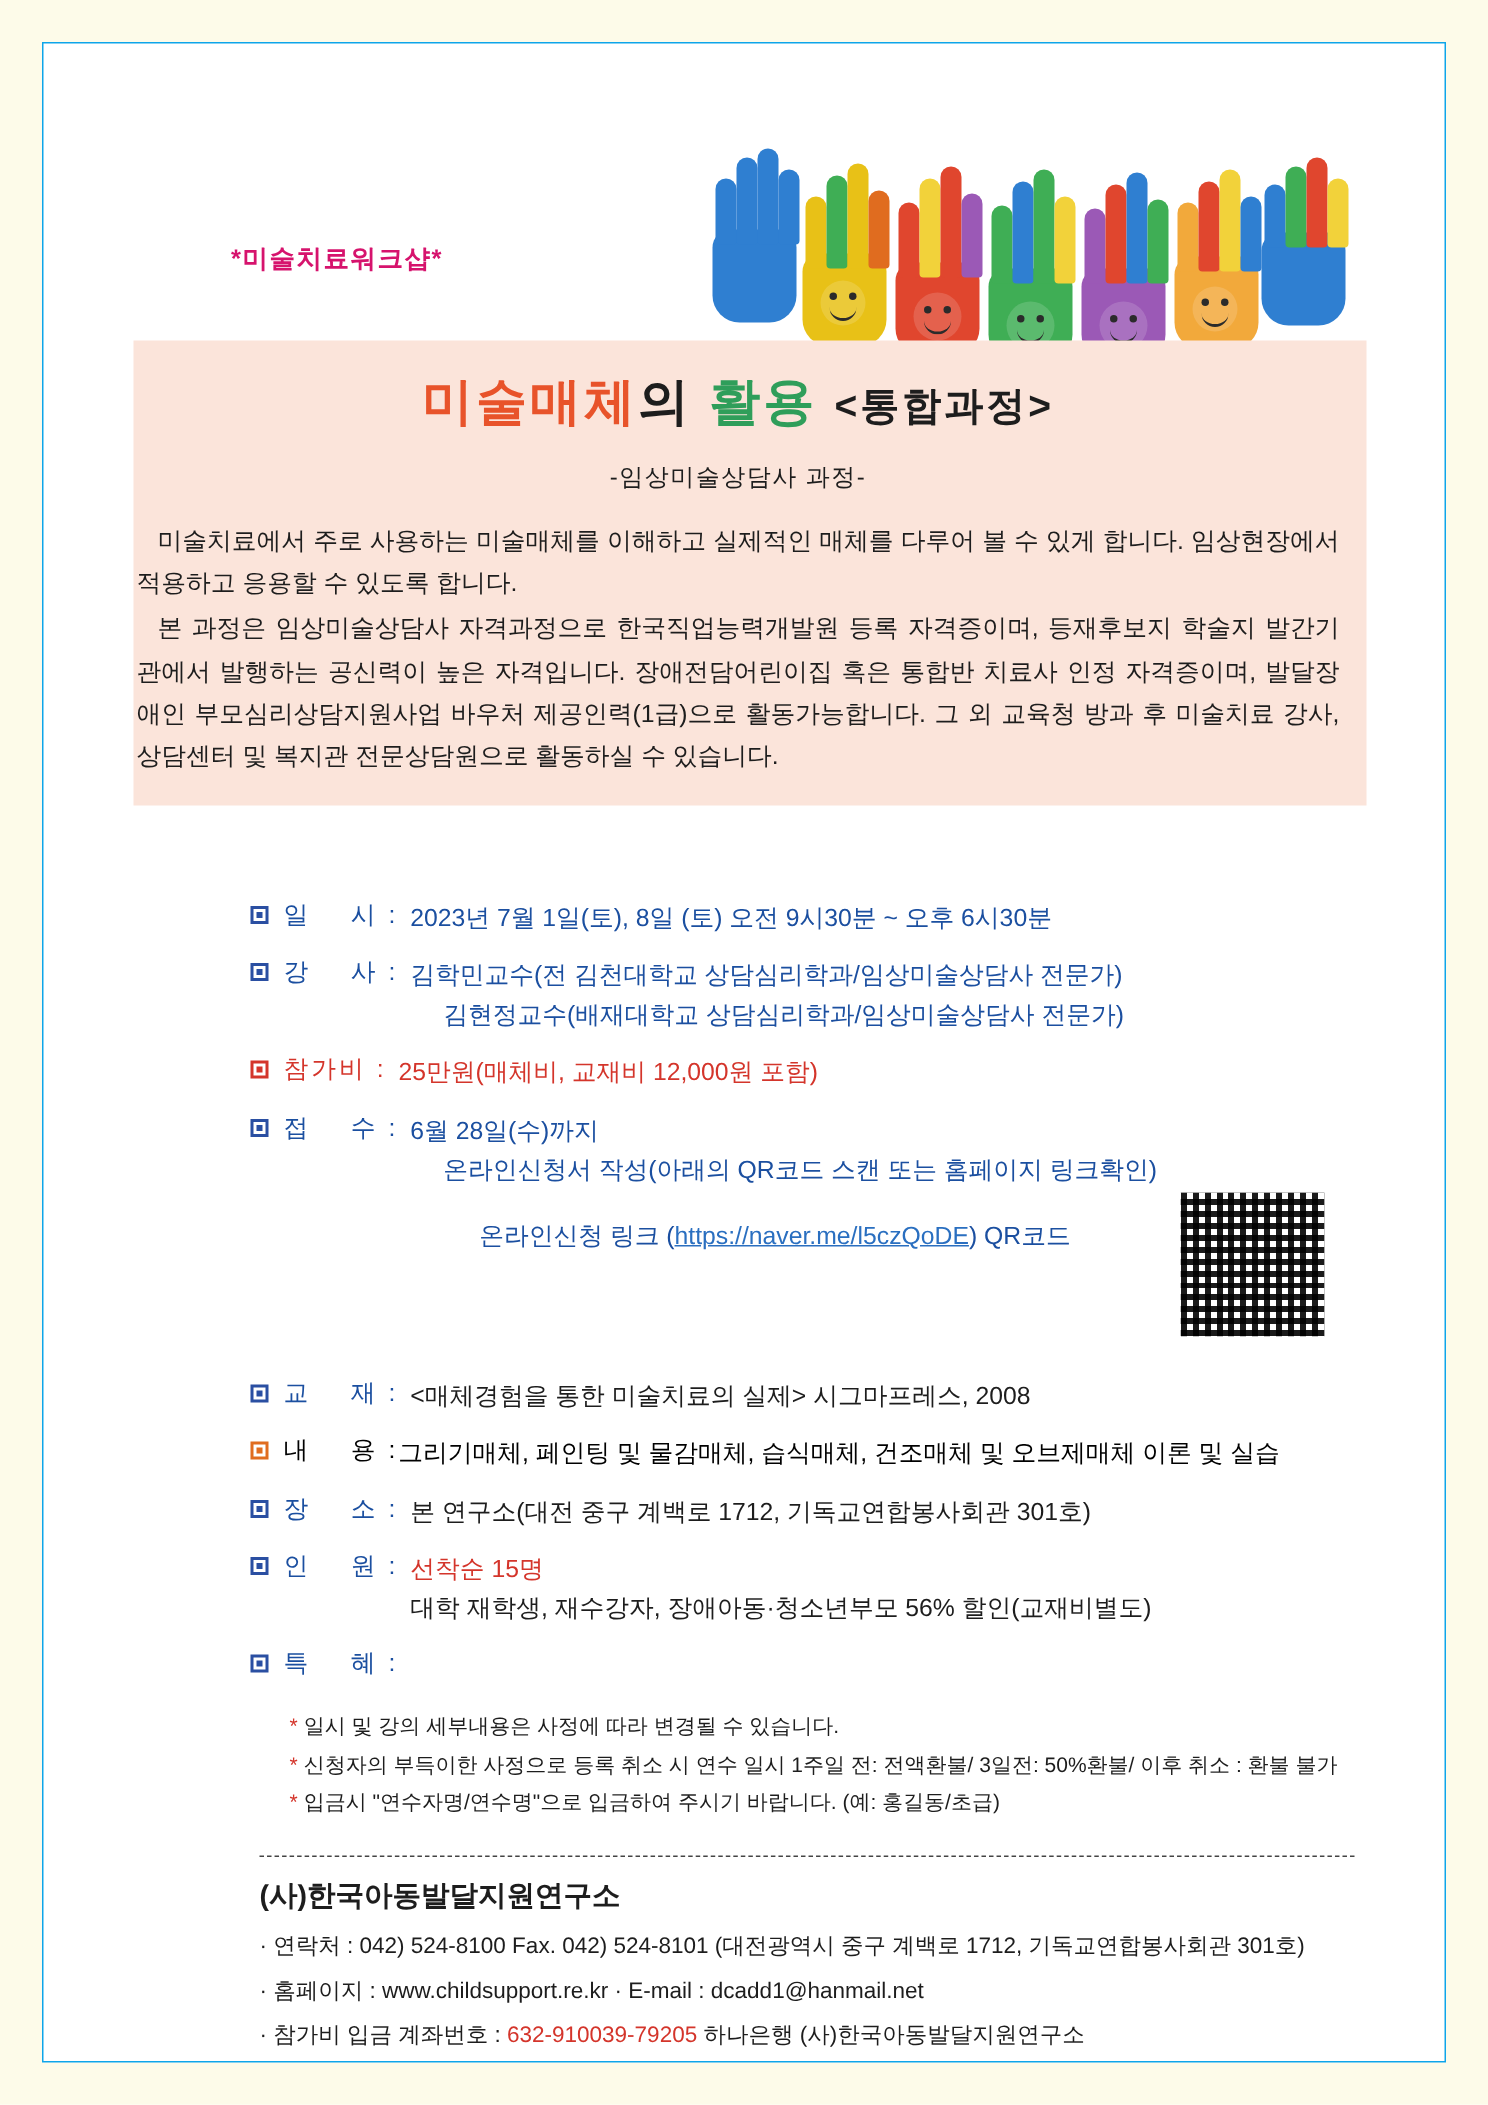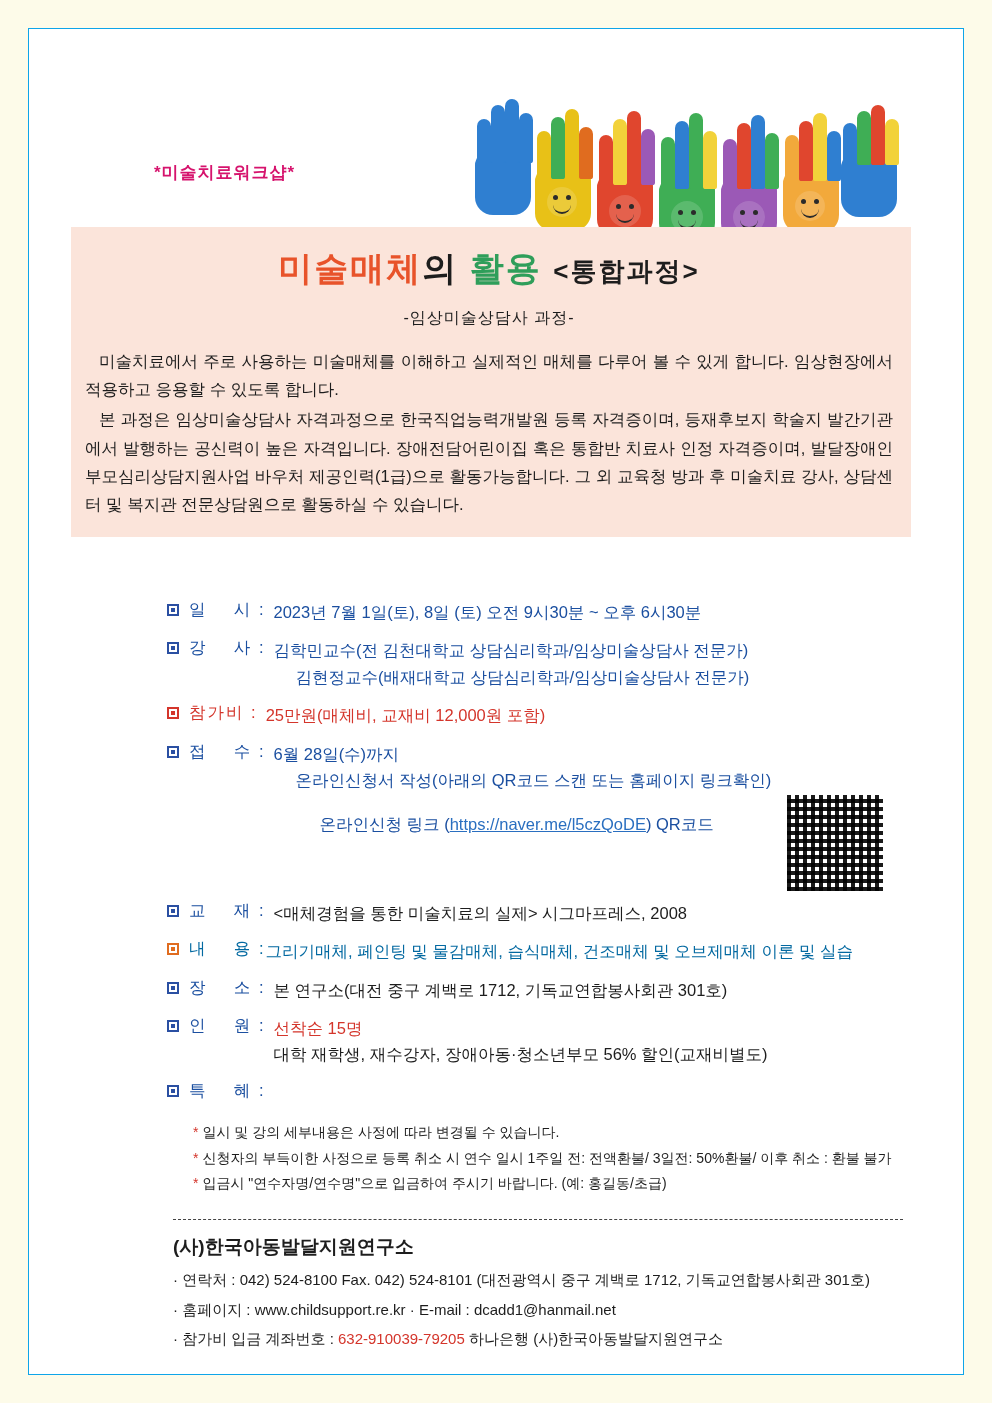--- a/index.html
+++ b/index.html
@@ -51,23 +51,23 @@
     border-radius:0 0 14px 14px;
   }
 
   .ws-tag {
     position:absolute; left:115px; top:122px;
     font-size:17px; font-weight:bold; color:#d6136d;
     letter-spacing:1px;
   }
 
   .title-box {
-    position:absolute; left:32px; top:188px; right:42px;
+    position:absolute; left:50px; top:188px; right:42px;
     background:#fbe4da;
-    padding:14px 18px 16px 14px;
+    padding:14px 18px 16px 2px;
     box-sizing:border-box;
   }
   .main-title {
     text-align:center;
     font-size:34px;
     font-weight:bold;
     letter-spacing:2px;
     line-height:1.25;
     margin-top:6px;
   }
@@ -114,21 +114,21 @@
   .bullet.orange::after { background:#e06c1f; }
   .label {
     flex:0 0 auto;
     font-size:16.5px;
     letter-spacing:2px;
     white-space:pre;
   }
   .content { font-size:16.5px; line-height:1.6; }
   .blue { color:#1b4fa0; }
   .red { color:#d4352b; }
-  .orange { color:#0369a1; }
+  .orange { color:#000000; }
   .black { color:#1d1d1d; }
   .ml { margin-left:22px; }
   .link { color:#2a6fc0; text-decoration:underline; }
 
   .qr {
     position:absolute; right:28px; top:0;
     width:96px; height:96px;
     background:
       repeating-linear-gradient(0deg,#1a1a1a 0 4px,transparent 4px 8px),
       repeating-linear-gradient(90deg,#1a1a1a 0 4px,#ffffff 4px 8px);
@@ -288,21 +288,21 @@
             <div class="ml">온라인신청서 작성(아래의 QR코드 스캔 또는 홈페이지 링크확인)</div>
             <div class="qr-wrap">
               <div class="qr"></div>
             </div>
             <div style="margin-left:46px; margin-top:18px;">
               <span>온라인신청 링크 (</span><a class="link" href="#">https://naver.me/l5czQoDE</a><span>) QR코드</span>
             </div>
           </span>
         </div>
 
-        <div class="row" style="margin-top:62px;">
+        <div class="row" style="margin-top:80px;">
           <span class="bullet"></span>
           <span class="label blue">교    재 :</span>
           <span class="content black" style="margin-left:8px;">&lt;매체경험을 통한 미술치료의 실제&gt; 시그마프레스, 2008</span>
         </div>
 
         <div class="row">
           <span class="bullet orange"></span>
           <span class="label orange">내    용 :</span>
           <span class="content orange" style="margin-left:0;">그리기매체, 페인팅 및 물감매체, 습식매체, 건조매체 및 오브제매체 이론 및 실습</span>
         </div>

